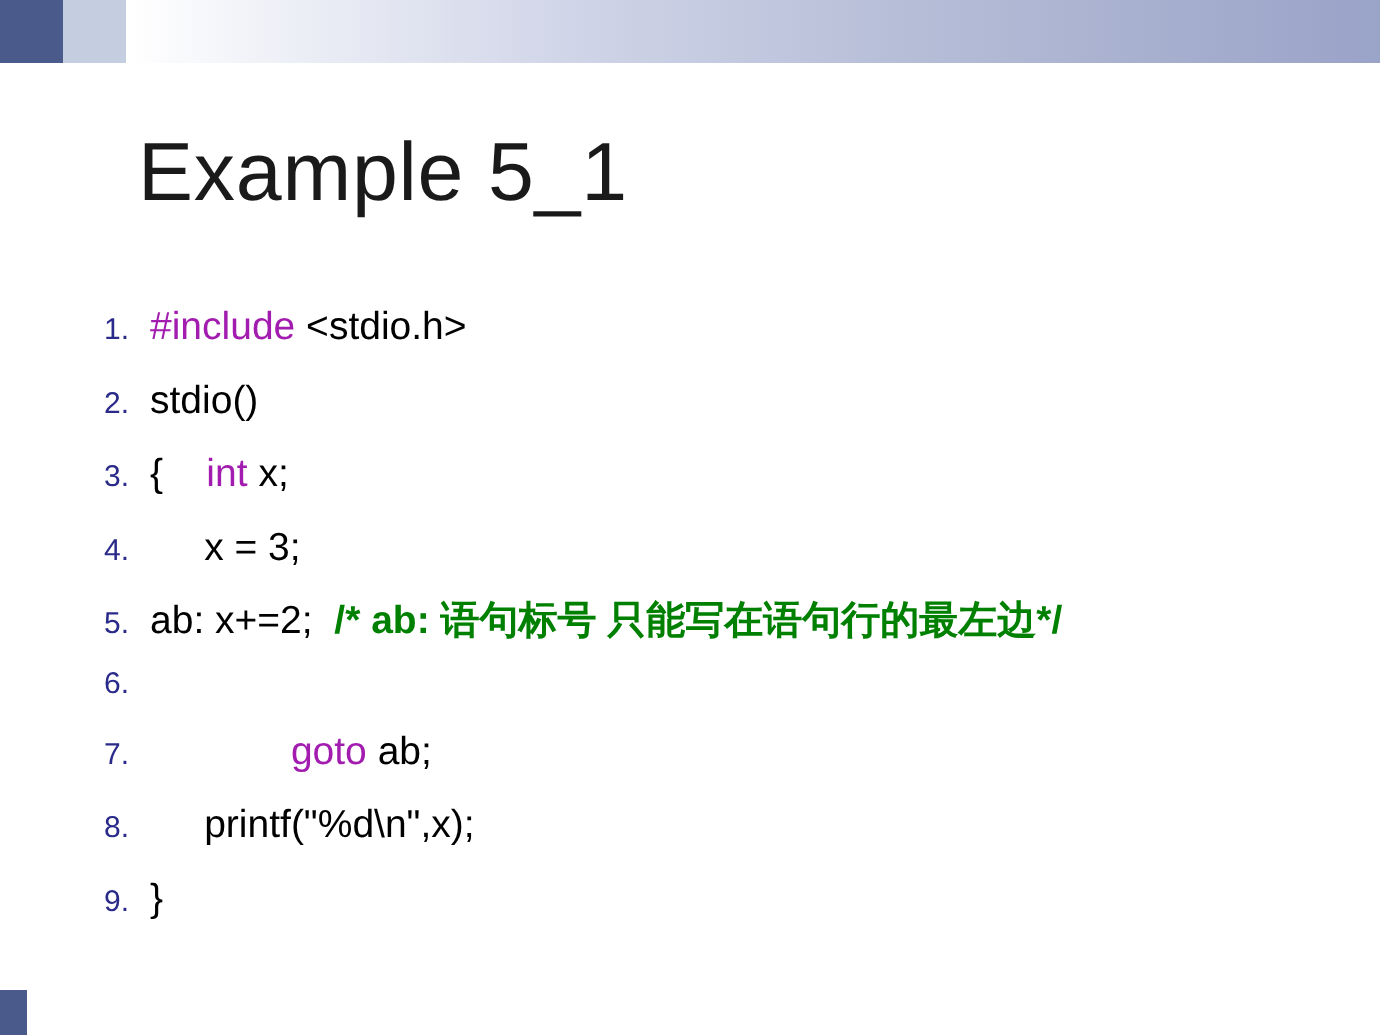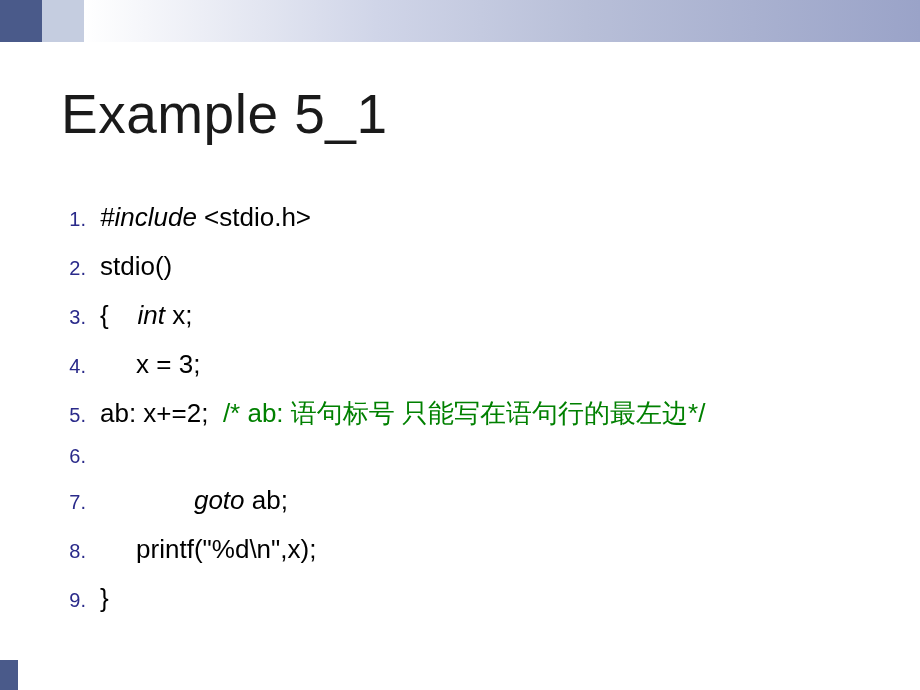--- a/index.html
+++ b/index.html
@@ -31,21 +31,21 @@
     }
     .bar-rest {
       flex: 1;
       height: 42px;
       background: linear-gradient(to right, #ffffff 0%, #d0d5e8 35%, #b8bfd8 60%, #9aa3c8 100%);
     }
     .slide-title {
       font-size: 55px;
       color: #1a1a1a;
       font-weight: normal;
-      margin: 40px 0 50px 61px;
+      margin: 40px 0 50px 92px;
       letter-spacing: 0.5px;
     }
     .code-list {
       list-style: none;
       margin-left: 50px;
       font-size: 26px;
       line-height: 1.65;
     }
     .code-list li {
       display: flex;
@@ -58,25 +58,25 @@
       width: 36px;
       text-align: right;
       margin-right: 14px;
       flex-shrink: 0;
     }
     .code {
       white-space: pre;
       font-family: Arial, "Microsoft YaHei", sans-serif;
     }
     .kw {
-      color: #000000;
-      font-style: italic;
+      color: #a21caf;
     }
     .comment {
       color: #008000;
+      font-weight: bold;
     }
     .accent {
       position: absolute;
       bottom: 0;
       left: 0;
       width: 18px;
       height: 30px;
       background: #4a5a8a;
     }
   </style>

